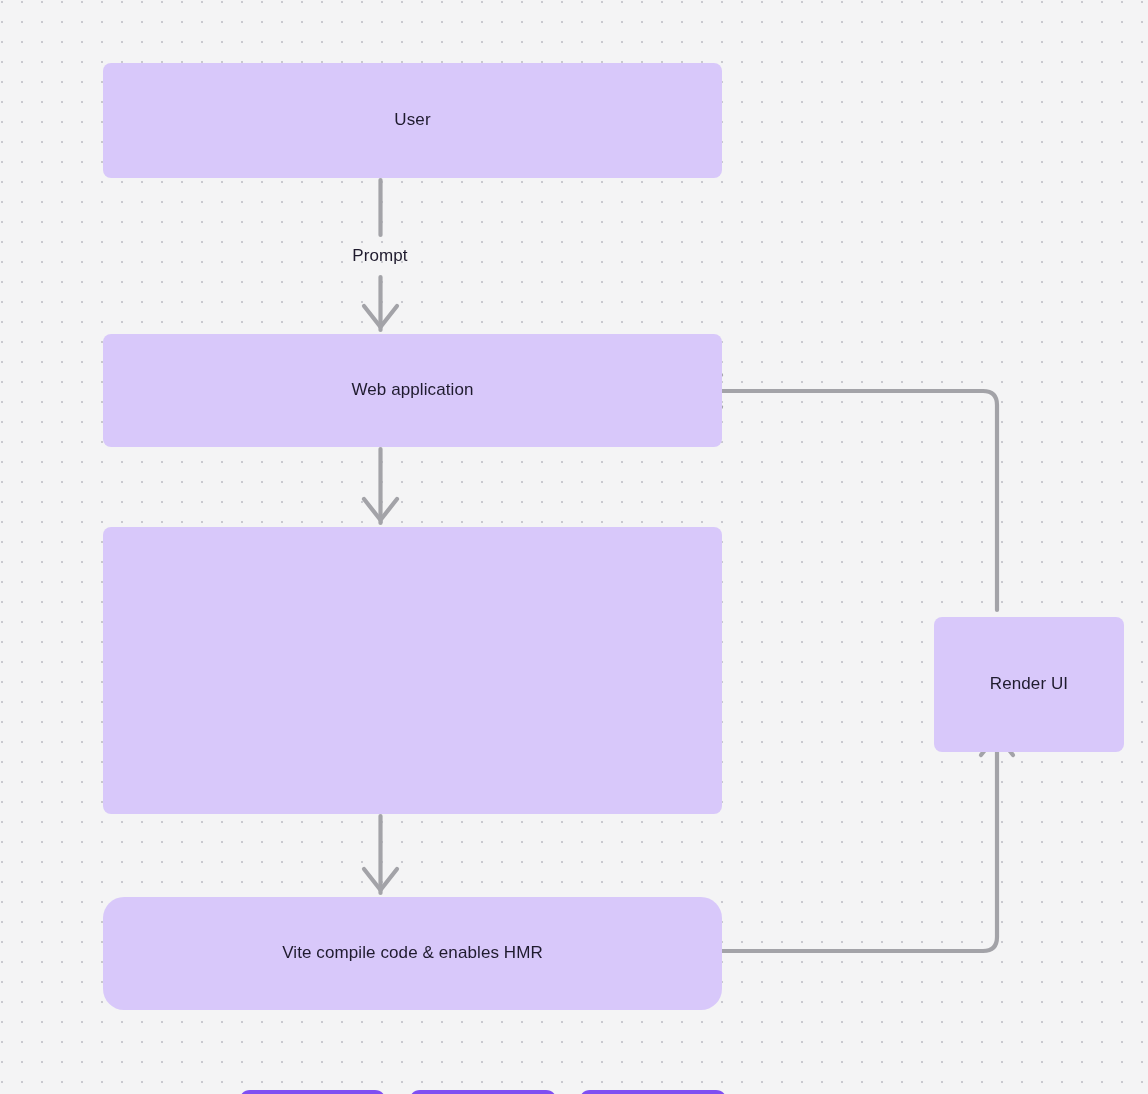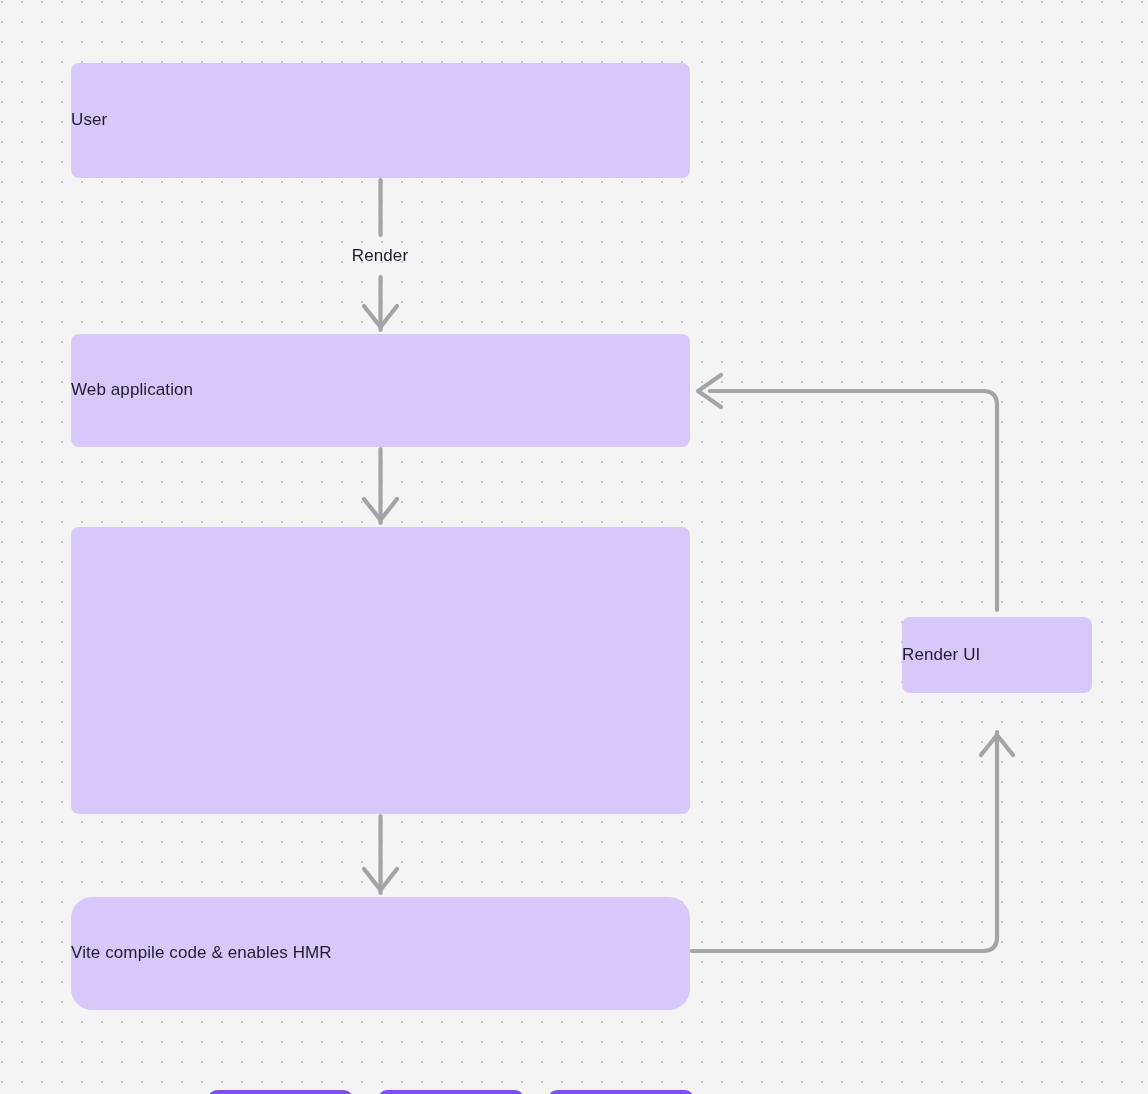--- a/index.html
+++ b/index.html
@@ -20,26 +20,27 @@
     background-size: 20px 20px;
     background-position: 12px 12px;
   }
 
   .node {
     position: absolute;
     background: #d8c8fa;
     border-radius: 8px;
     display: flex;
     align-items: center;
-    justify-content: flex-start;
+    justify-content: center;
     color: #1f1b2e;
     font-size: 17px;
     line-height: 1.45;
     text-align: center;
     letter-spacing: 0.1px;
+    margin-left: 32px;
   }
 
   .chip {
     position: absolute;
     background: #7f4ff2;
     border-radius: 11px;
     display: flex;
     align-items: center;
     justify-content: center;
     color: #ffffff;
@@ -66,21 +67,21 @@
     width: 1148px;
     height: 1094px;
     pointer-events: none;
   }
 
   
   #node-user            { left: 71px;  top: 63px;  width: 619px; height: 115px; }
   #node-web-application { left: 71px;  top: 334px; width: 619px; height: 113px; }
   #node-components      { left: 71px;  top: 527px; width: 619px; height: 287px; }
   #node-vite            { left: 71px;  top: 897px; width: 619px; height: 113px; border-radius: 21px; }
-  #node-render-ui       { left: 902px; top: 617px; width: 190px; height: 76px; }
+  #node-render-ui       { left: 902px; top: 617px; width: 190px; height: 135px; }
 
   #chip-html       { left: 136px; top: 563px; width: 147px; height: 111px; }
   #chip-css        { left: 306px; top: 563px; width: 148px; height: 111px; }
   #chip-javascript { left: 476px; top: 563px; width: 148px; height: 111px; }
 
   #label-prompt { left: 300px; top: 246px; width: 160px; }
 </style>
 </head>
 <body>
 
@@ -105,21 +106,21 @@
 
       <path d="M 997 610 L 997 405 Q 997 391 983 391 L 710 391"></path>
       <path d="M 721 375 L 698 391 L 721 407"></path>
     </g>
   </svg>
 
   <div class="node" id="node-user">
     <span>User</span>
   </div>
 
-  <div class="edge-label" id="label-prompt">Render</div>
+  <div class="edge-label" id="label-prompt">Prompt</div>
 
   <div class="node" id="node-web-application">
     <span>Web application</span>
   </div>
 
   <div class="node" id="node-components">
 
     <div class="chip" id="chip-html">
       
     </div>

